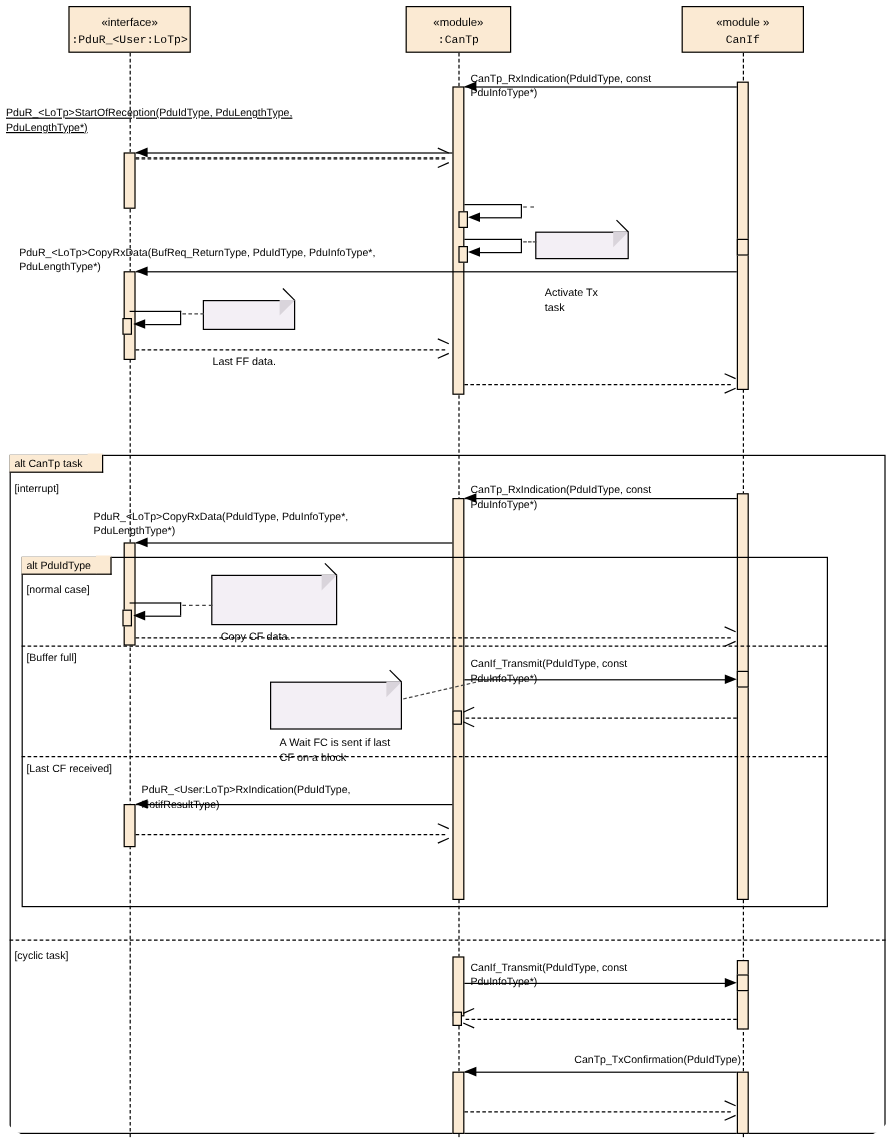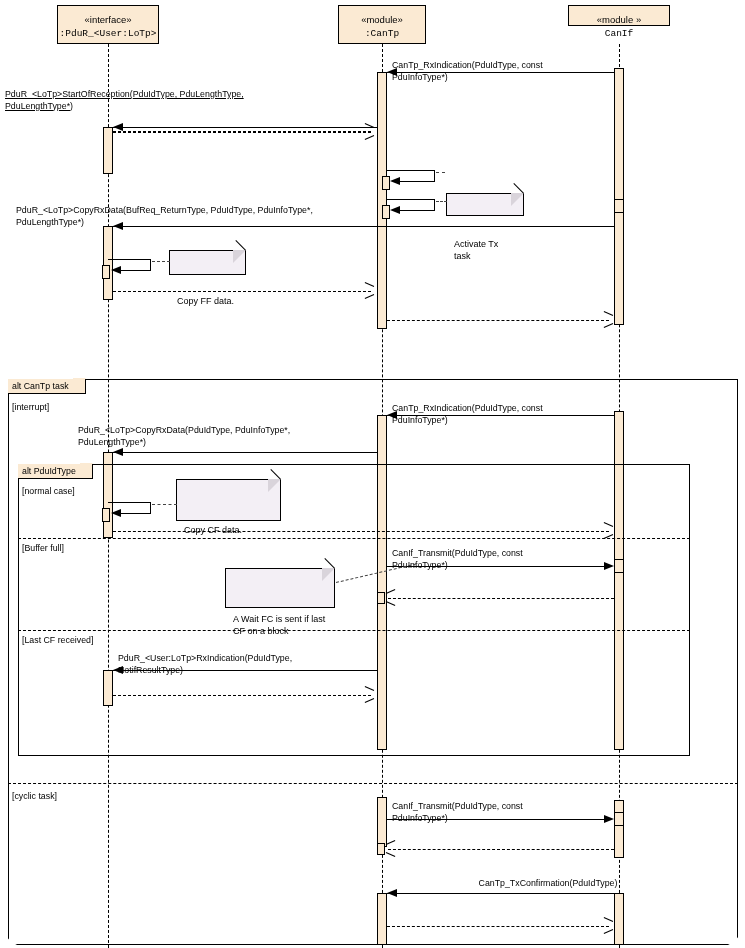--- a/index.html
+++ b/index.html
@@ -171,21 +171,21 @@
   <div class="lifeline-line" style="left:619px; top:44px;  height:904px;"></div>
 
   <div class="lifeline-head" style="left:57px; top:5px; width:102px; height:39px;">
     <span class="stereo">«interface»</span>
     <span class="name">:PduR_&lt;User:LoTp&gt;</span>
   </div>
   <div class="lifeline-head" style="left:338px; top:5px; width:88px; height:39px;">
     <span class="stereo">«module»</span>
     <span class="name">:CanTp</span>
   </div>
-  <div class="lifeline-head" style="left:568px; top:5px; width:102px; height:21px;">
+  <div class="lifeline-head" style="left:568px; top:5px; width:102px; height:39px;">
     <span class="stereo">«module »</span>
     <span class="name">CanIf</span>
   </div>
 
   <div class="activation" style="left:614px; top:68px; width:10px; height:257px;"></div>
 
   <div class="activation" style="left:377px; top:72px; width:10px; height:257px;"></div>
 
   <div class="msg-line" style="left:387px; top:72px; width:227px;"></div>
   <div class="arrow-filled-left" style="left:387px; top:67.5px;"></div>
@@ -250,21 +250,21 @@
   <div class="activation" style="left:103px; top:226px; width:10px; height:74px;"></div>
 
   <div class="activation" style="left:102px; top:265px; width:8px; height:14px;"></div>
   <div class="msg-line" style="left:108px; top:259px; width:43px;"></div>
   <div class="msg-line" style="left:150px; top:259px; width:0; height:11px; border-top:none; border-left:1px solid #000;"></div>
   <div class="msg-line" style="left:121px; top:270px; width:30px;"></div>
   <div class="arrow-filled-left" style="left:111px; top:265.5px;"></div>
   <div class="note" style="left:169px; top:250px; width:77px; height:25px;">
     <span class="dogear-tri"></span>
     <span class="dogear-edge1"></span>
-    <span>Copy FF data.</span>
+    <span>Last FF data.</span>
   </div>
   <div class="note-connector" style="left:152px; top:261px; width:18px;"></div>
 
   <div class="msg-line dashed" style="left:113px; top:290.5px; width:258px;"></div>
   <div class="arrow-open-right" style="left:364px; top:286px;"></div>
 
   <div class="msg-line dashed" style="left:387px; top:319.5px; width:222px;"></div>
   <div class="arrow-open-right" style="left:603px; top:315px;"></div>
 
   <div class="fragment" style="left:8px; top:379px; width:730px; height:566px;"></div>

